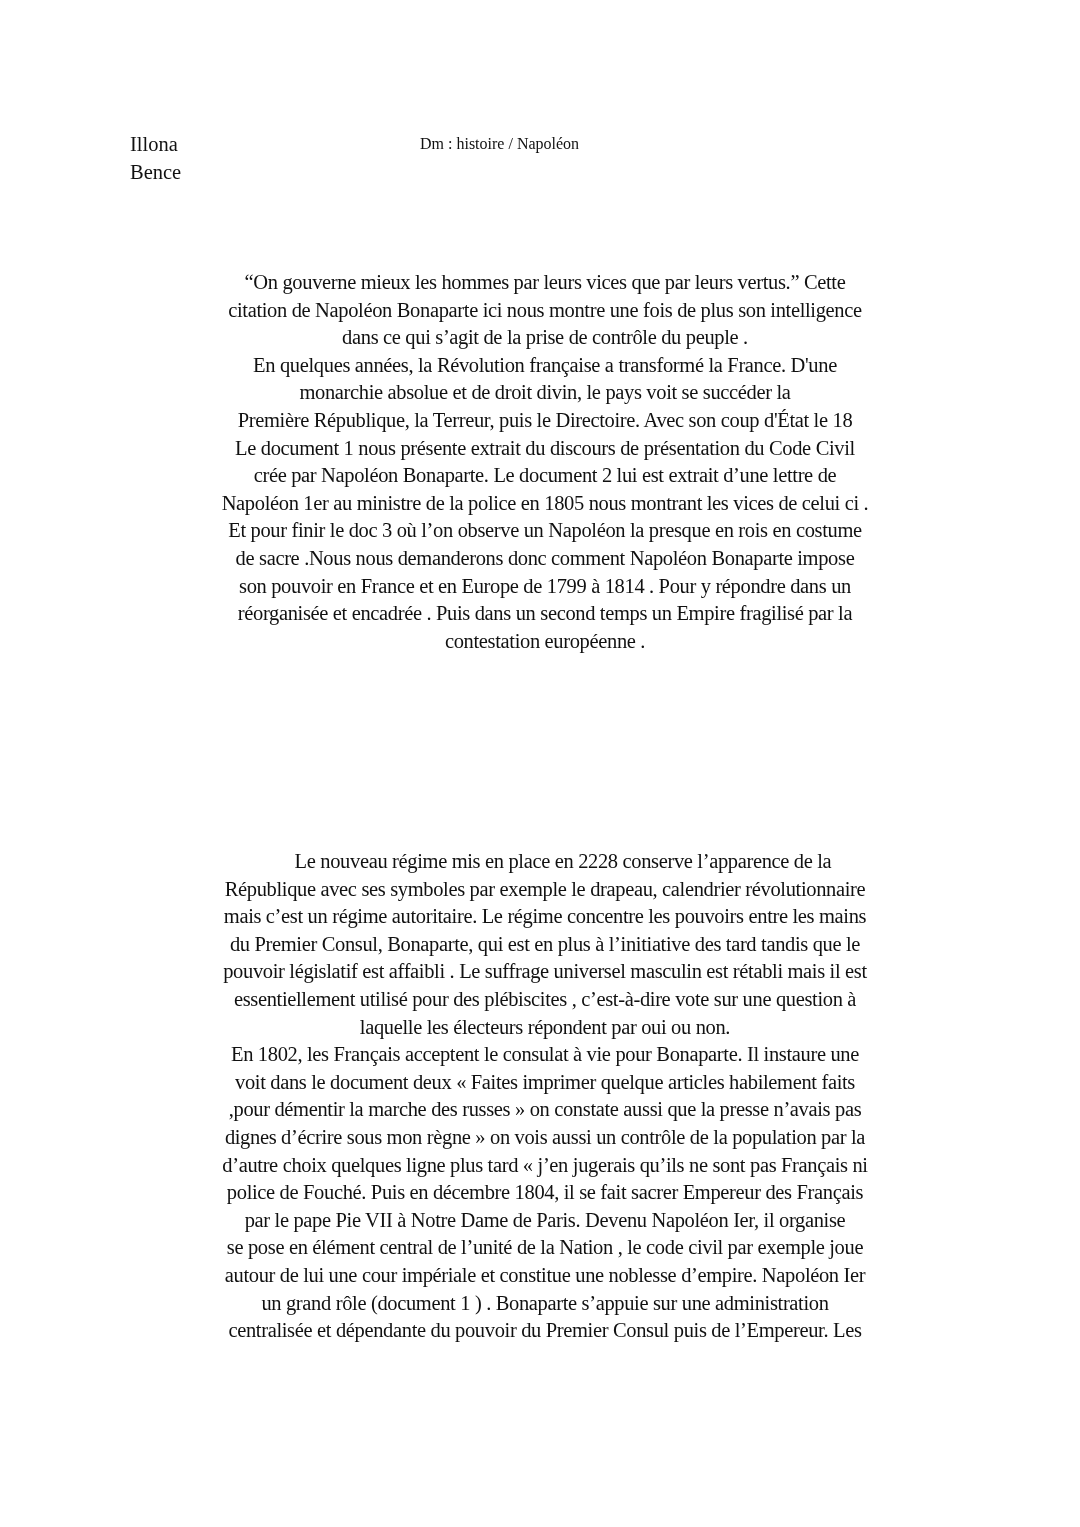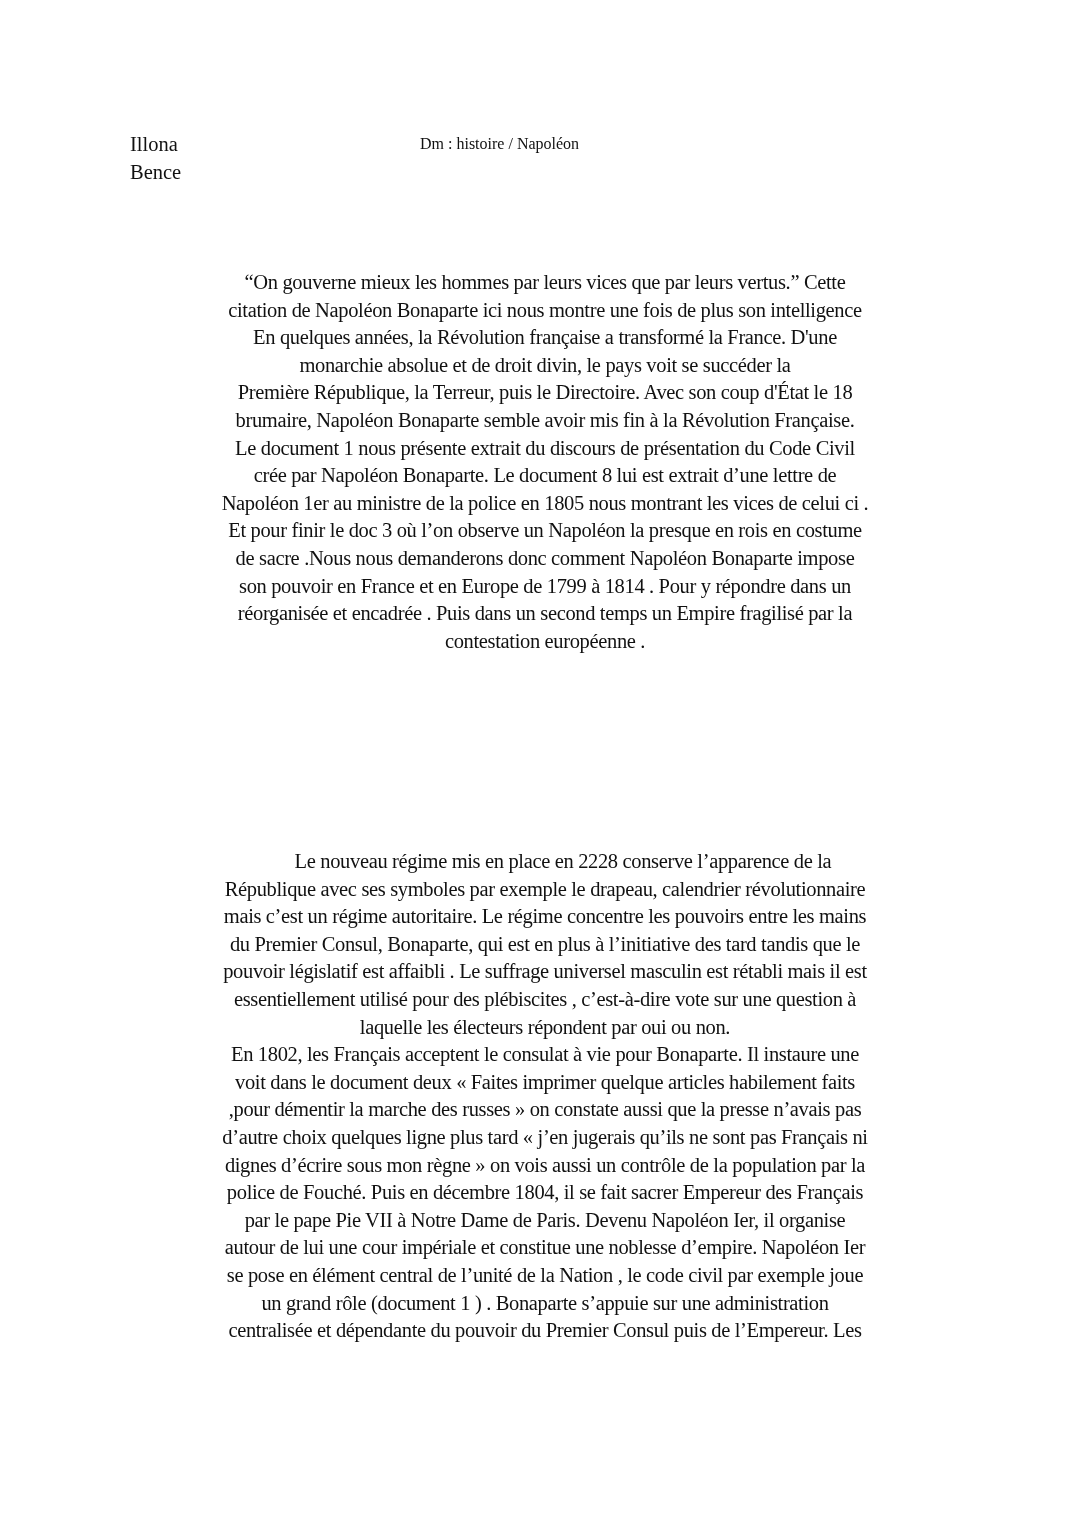--- a/index.html
+++ b/index.html
@@ -62,48 +62,48 @@
   <div class="header-name" style="top:130px;">
     <span class="line">Illona</span>
     <span class="line">Bence</span>
   </div>
 
   <div class="header-title">Dm : histoire / Napoléon</div>
 
   <div class="para" style="top:269px;">
     <span class="line">“On gouverne mieux les hommes par leurs vices que par leurs vertus.” Cette</span>
     <span class="line">citation de Napoléon Bonaparte ici nous montre une fois de plus son intelligence</span>
+    <span class="line">dans ce qui s’agit de la prise de contrôle du peuple .</span>
     <span class="line">En quelques années, la Révolution française a transformé la France. D'une</span>
     <span class="line">monarchie absolue et de droit divin, le pays voit se succéder la</span>
     <span class="line">Première République, la Terreur, puis le Directoire. Avec son coup d'État le 18</span>
-    <span class="line">brumaire, Napoléon Bonaparte semble avoir mis fin à la Révolution Française.</span>
     <span class="line">Le document 1 nous présente extrait du discours de présentation du Code Civil</span>
-    <span class="line">crée par Napoléon Bonaparte. Le document 8 lui est extrait d’une lettre de</span>
+    <span class="line">crée par Napoléon Bonaparte. Le document 2 lui est extrait d’une lettre de</span>
     <span class="line">Napoléon 1er au ministre de la police en 1805 nous montrant les vices de celui ci .</span>
     <span class="line">Et pour finir le doc 3 où l’on observe un Napoléon la presque en rois en costume</span>
     <span class="line">de sacre .Nous nous demanderons donc comment Napoléon Bonaparte impose</span>
     <span class="line">son pouvoir en France et en Europe de 1799 à 1814 . Pour y répondre dans un</span>
     <span class="line">réorganisée et encadrée . Puis dans un second temps un  Empire fragilisé par la</span>
     <span class="line">contestation européenne .</span>
   </div>
 
   <div class="para" style="top:848px;">
     <span class="line indent">Le nouveau régime mis en place en 2228 conserve l’apparence de la</span>
     <span class="line">République avec ses symboles par exemple le drapeau, calendrier révolutionnaire</span>
     <span class="line">mais c’est un régime autoritaire. Le régime concentre les pouvoirs entre les mains</span>
     <span class="line">du Premier Consul, Bonaparte, qui est en plus à l’initiative des tard tandis que le</span>
     <span class="line">pouvoir législatif est affaibli . Le suffrage universel masculin est rétabli mais il est</span>
     <span class="line">essentiellement utilisé pour des plébiscites , c’est-à-dire vote sur une question à</span>
     <span class="line">laquelle les électeurs répondent par oui ou non.</span>
     <span class="line">En 1802, les Français acceptent le consulat à vie pour Bonaparte. Il instaure une</span>
     <span class="line">voit dans le document deux «  Faites imprimer quelque articles habilement faits</span>
     <span class="line">,pour démentir la marche des russes » on constate aussi que la presse n’avais pas</span>
+    <span class="line">dignes d’écrire sous mon règne » on vois aussi un  contrôle de la population par la</span>
     <span class="line">d’autre choix quelques ligne plus tard « j’en jugerais qu’ils ne sont pas Français ni</span>
-    <span class="line">dignes d’écrire sous mon règne » on vois aussi un  contrôle de la population par la</span>
     <span class="line">police de Fouché. Puis en décembre 1804, il se fait sacrer Empereur des Français</span>
     <span class="line">par le pape Pie VII à Notre Dame de Paris. Devenu Napoléon Ier, il organise</span>
+    <span class="line">se pose en élément central de l’unité de la Nation , le code civil par exemple joue</span>
     <span class="line">autour de lui une cour impériale et constitue une noblesse d’empire. Napoléon Ier</span>
-    <span class="line">se pose en élément central de l’unité de la Nation , le code civil par exemple joue</span>
     <span class="line">un grand rôle (document 1 ) . Bonaparte s’appuie sur une administration</span>
     <span class="line">centralisée et dépendante du pouvoir du Premier Consul puis de l’Empereur. Les</span>
   </div>
 
 </div>
 
 </body></html>

